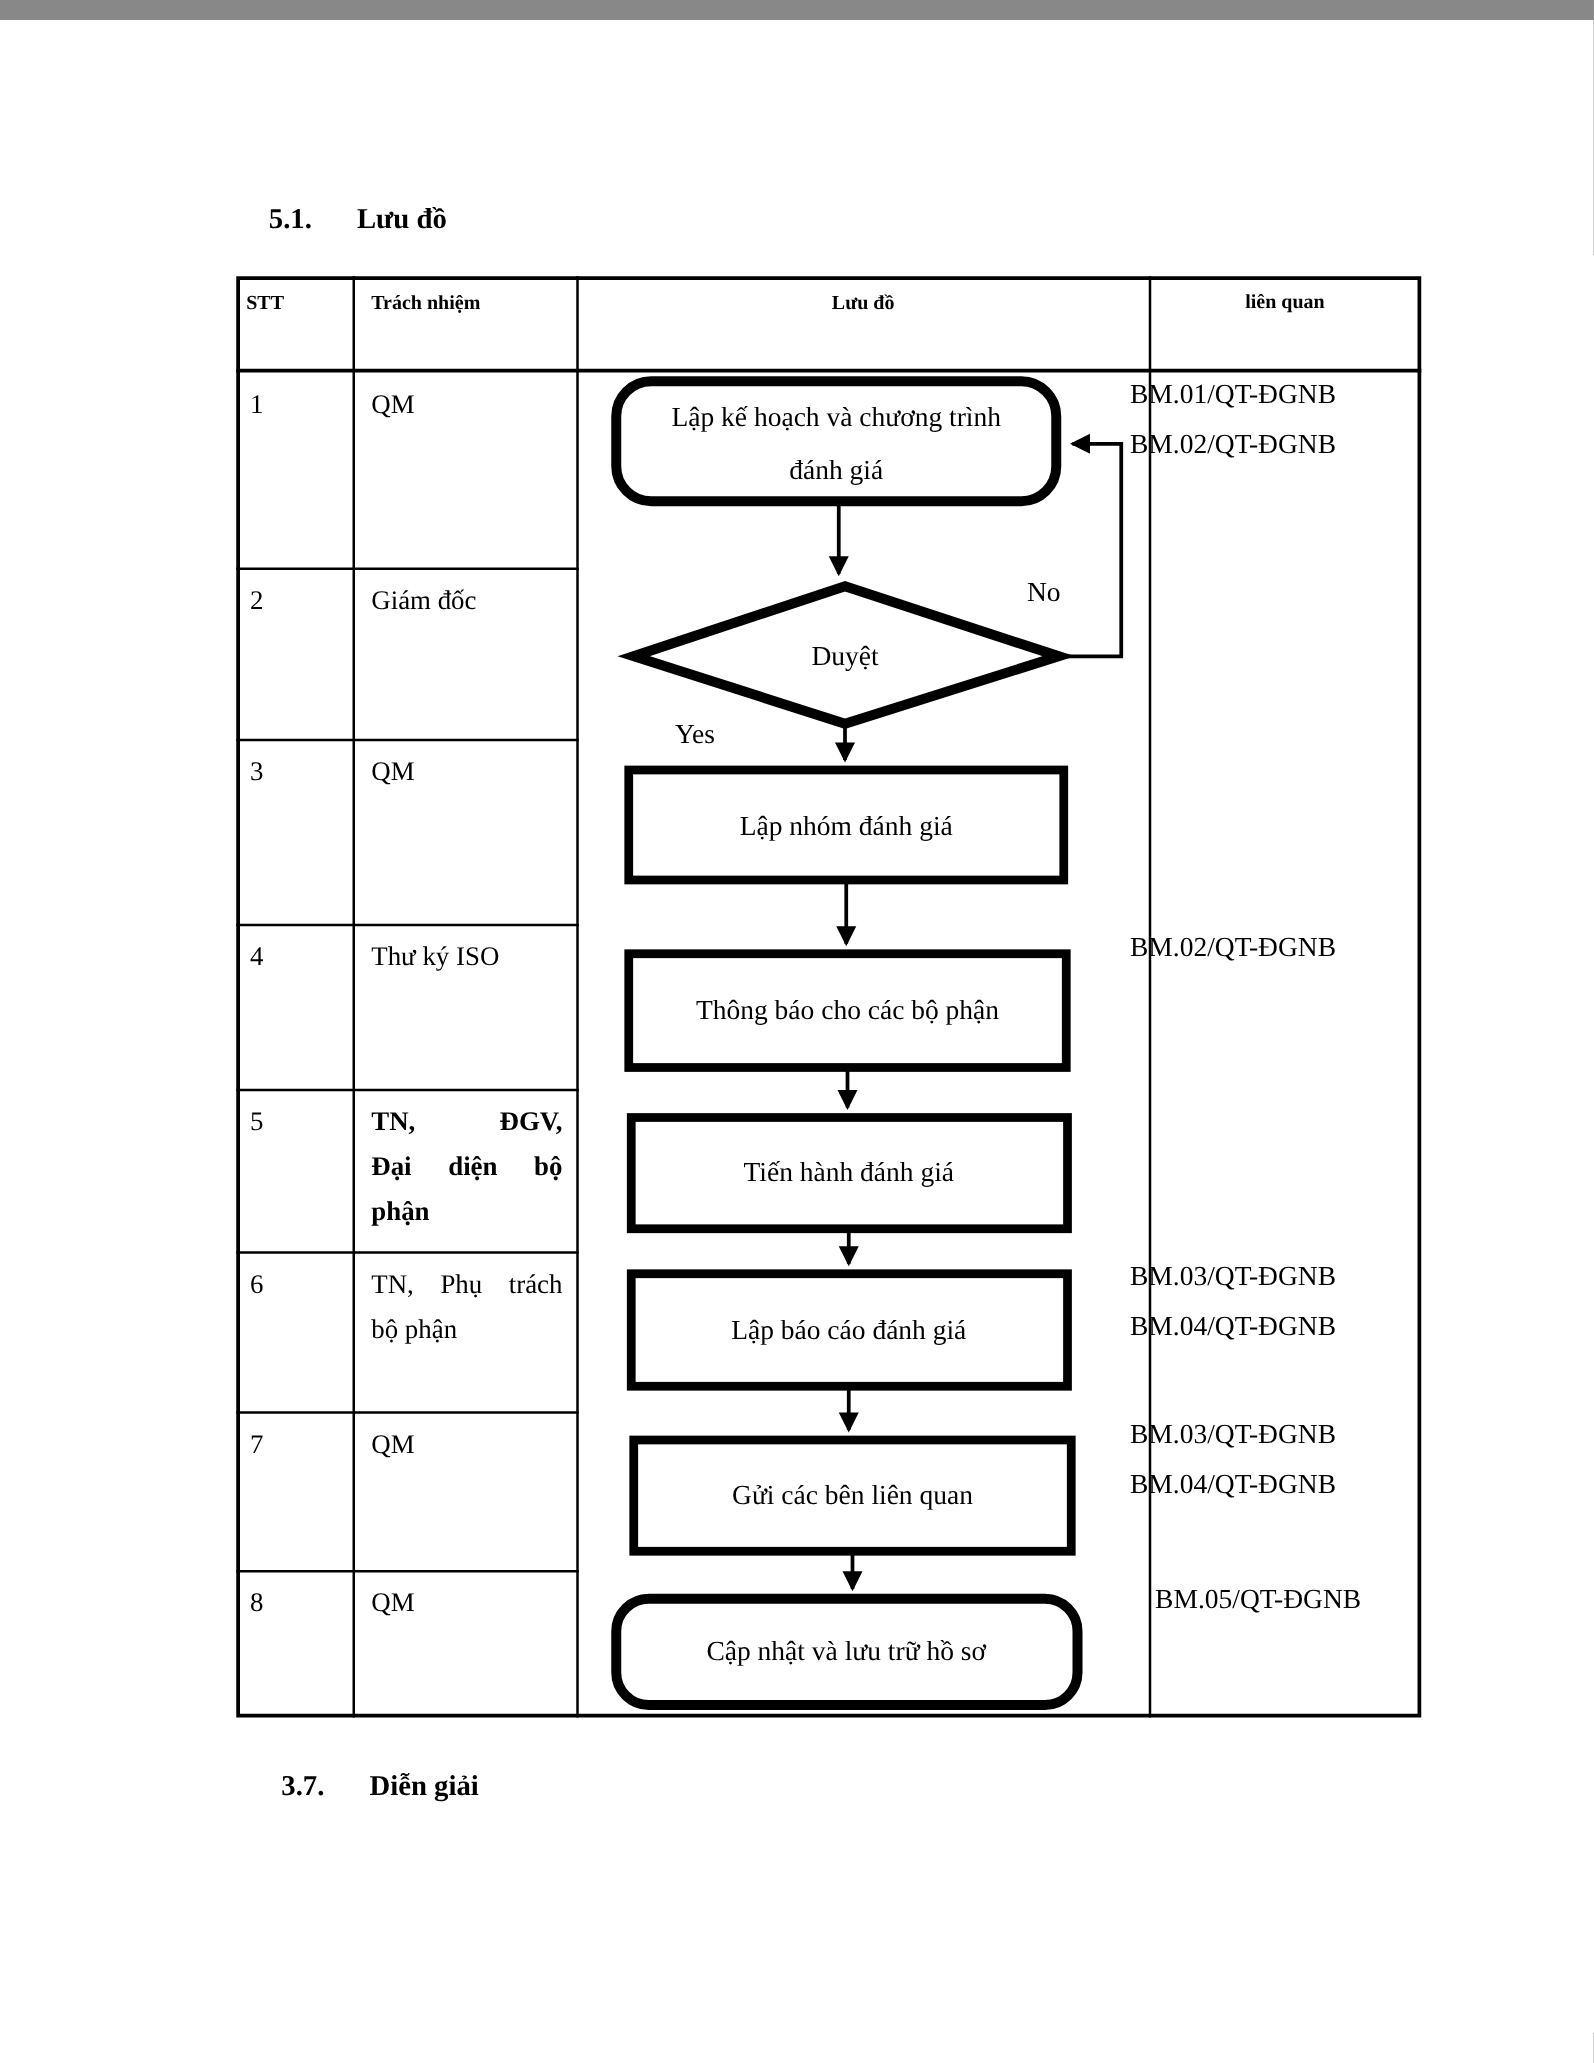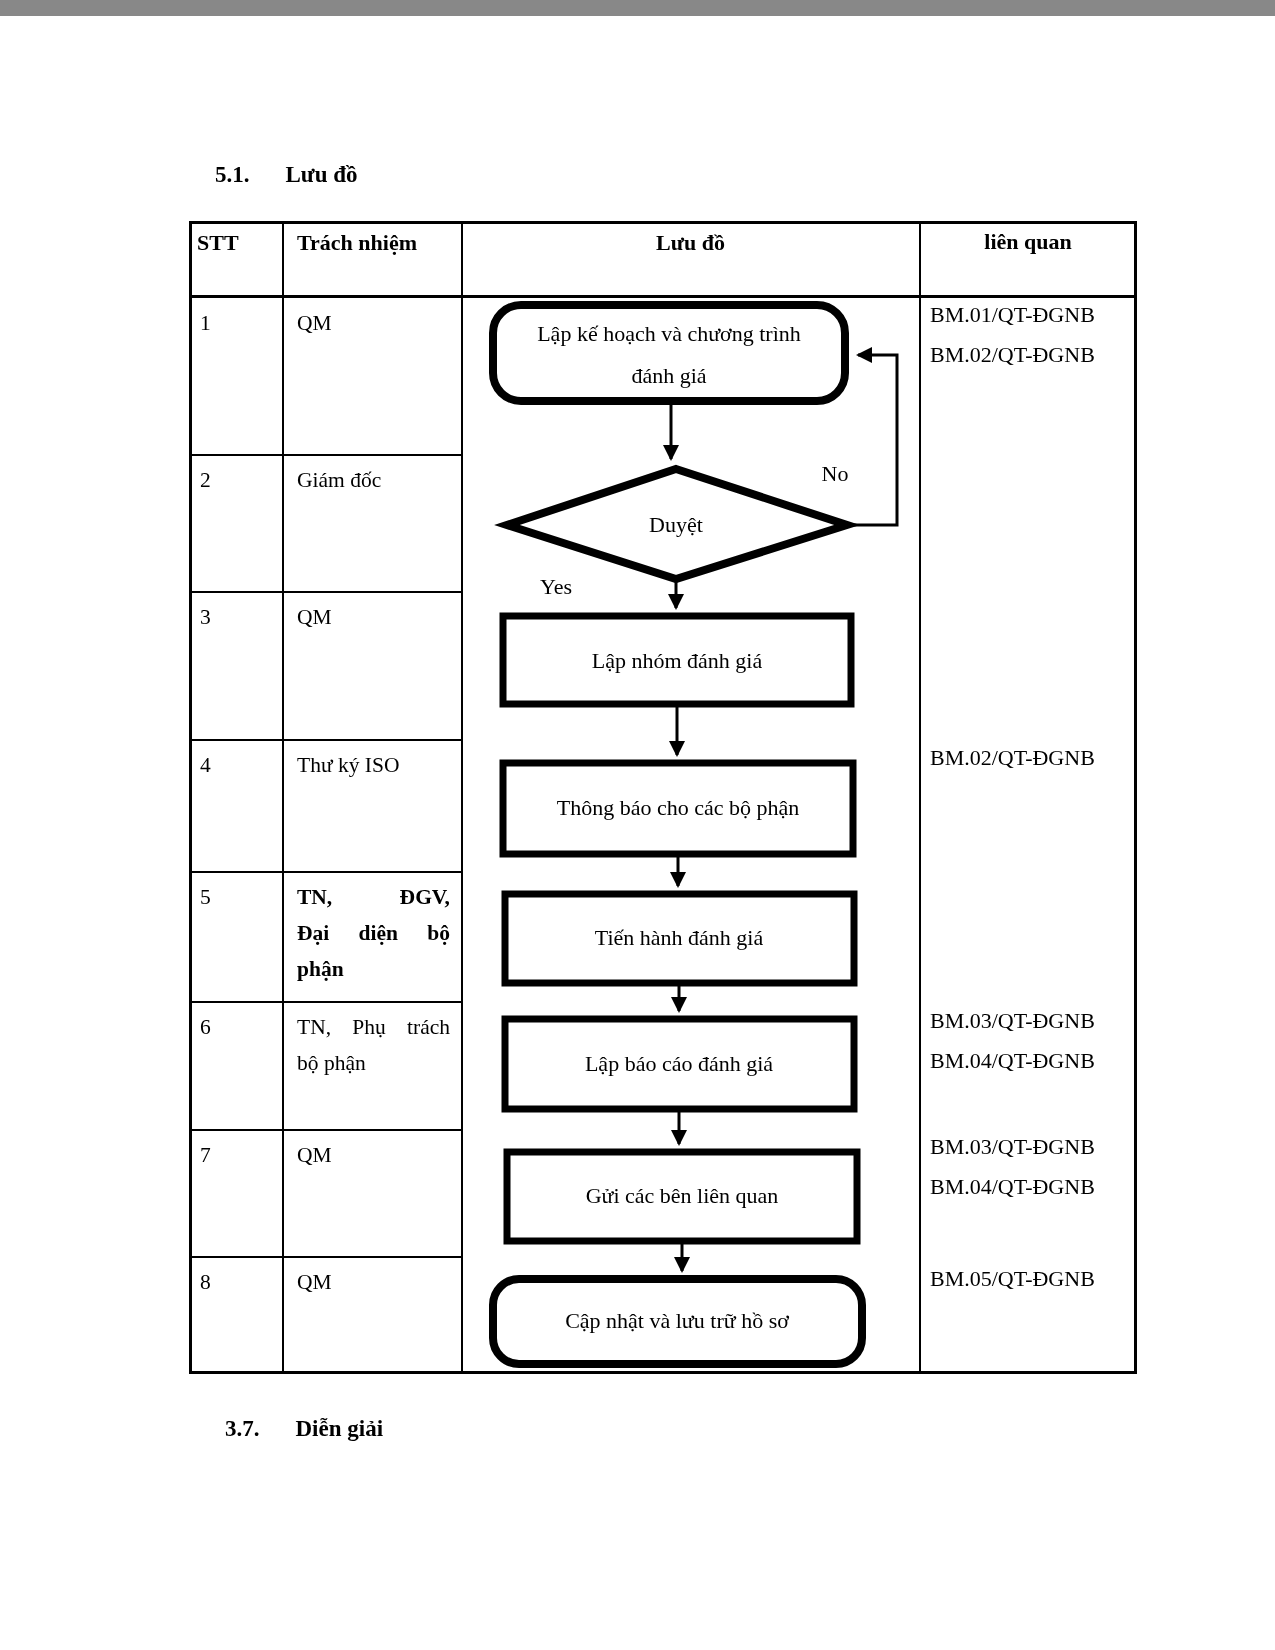--- a/index.html
+++ b/index.html
@@ -8,25 +8,25 @@
     background:#ffffff; color:#000;
     font-family:"Liberation Serif", serif;
     overflow:hidden;
   }
   .abs { position:absolute; }
   .line { position:absolute; background:#000; }
   .heading { position:absolute; font-weight:700; font-size:23px; display:flex; }
   .heading .num { display:inline-block; }
   .heading .ttl { display:inline-block; margin-left:36px; }
   .cell { position:absolute; font-size:21.5px; line-height:36px; }
-  .hdr  { font-weight:700; font-size:22px; }
+  .hdr  { font-weight:700; font-size:16px; }
   .center { text-align:center; }
   .rline { display:block; }
   .j { text-align:justify; text-align-last:justify; }
-  .docs { position:absolute; left:930px; width:205px; font-size:22px; line-height:40px; }
+  .docs { position:absolute; left:904px; width:205px; font-size:22px; line-height:40px; }
   .docs div { display:block; }
   svg.flow { position:absolute; left:0; top:0; }
   svg.flow text {
     font-family:"Liberation Serif", serif;
     font-size:22px; fill:#000;
   }
   .shape { fill:#ffffff; stroke:#000000; }
   .conn  { fill:none; stroke:#000000; stroke-width:3; }
 </style>
 </head>
@@ -110,21 +110,21 @@
     <div>BM.02/QT-ĐGNB</div>
   </div>
   <div class="docs" style="top:985px;">
     <div>BM.03/QT-ĐGNB</div>
     <div>BM.04/QT-ĐGNB</div>
   </div>
   <div class="docs" style="top:1111px;">
     <div>BM.03/QT-ĐGNB</div>
     <div>BM.04/QT-ĐGNB</div>
   </div>
-  <div class="docs" style="top:1243px;">
+  <div class="docs" style="top:1243px;text-align:center;">
     <div>BM.05/QT-ĐGNB</div>
   </div>
 
   <svg class="flow" width="1275" height="1650" viewBox="0 0 1275 1650">
     <defs>
       <marker id="arrow" markerUnits="userSpaceOnUse" markerWidth="22" markerHeight="22" refX="15" refY="10" orient="auto">
         <path d="M1,2 L17,10 L1,18 Z" fill="#000"></path>
       </marker>
     </defs>
 

